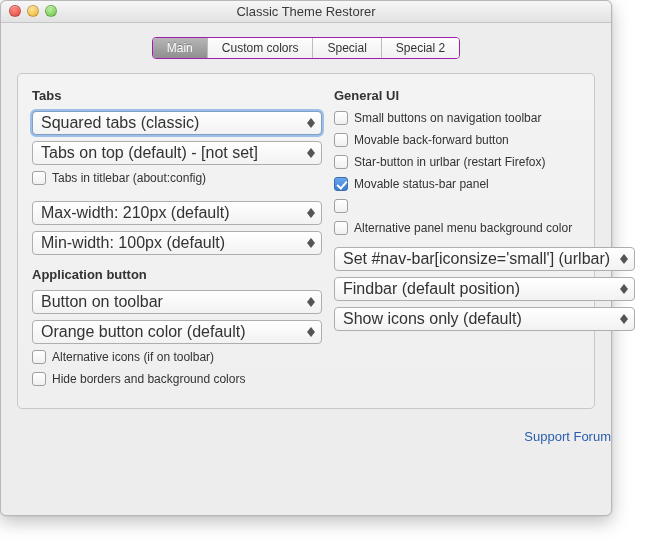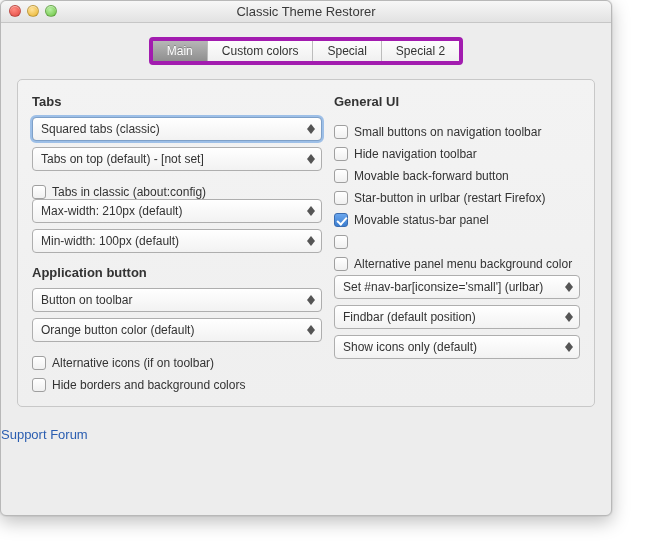--- a/index.html
+++ b/index.html
@@ -5,39 +5,39 @@
 * { box-sizing: border-box; margin: 0; padding: 0; font-family: "Lucida Grande", "Helvetica Neue", Arial, sans-serif; }
 body { background: #fff; width: 649px; height: 541px; overflow: hidden; }
 .window { width: 612px; height: 516px; background: #ededed; border: 1px solid #b8b8b8; border-radius: 6px; box-shadow: 0 6px 18px rgba(0,0,0,0.25), 0 0 0 1px rgba(0,0,0,0.05); position: relative; }
 .titlebar { height: 22px; background: linear-gradient(#f7f7f7,#e2e2e2); border-bottom: 1px solid #c6c6c6; border-radius: 6px 6px 0 0; position: relative; text-align: center; font-size: 13px; line-height: 22px; color: #3a3a3a; }
 .traffic { position: absolute; left: 8px; top: 4px; display: flex; gap: 6px; }
 .tl { width: 12px; height: 12px; border-radius: 50%; border: 0.5px solid rgba(0,0,0,0.2); box-shadow: inset 0 1px 0 rgba(255,255,255,0.4); }
 .red { background: radial-gradient(circle at 40% 35%, #ff8a80, #e24640); }
 .yellow { background: radial-gradient(circle at 40% 35%, #ffe29a, #e9b32a); }
 .green { background: radial-gradient(circle at 40% 35%, #b8f0a4, #6ac23e); }
 .tabbar { display: flex; justify-content: center; margin-top: 14px; }
-.tabstrip { display: flex; border: 4px solid #a21caf; border-radius: 4px; overflow: hidden; background: #fff; }
+.tabstrip { display: flex; border: 1px solid #a21caf; border-radius: 4px; overflow: hidden; background: #fff; }
 .tabbtn { padding: 3px 14px; font-size: 12px; color: #333; border-right: 1px solid #bcbcbc; background: linear-gradient(#fdfdfd,#f0f0f0); cursor: default; }
 .tabbtn:last-child { border-right: none; }
 .tabbtn.active { background: linear-gradient(#b6b6b6,#8f8f8f); color: #fff; text-shadow: 0 -1px 0 rgba(0,0,0,0.25); }
 .panel { margin: 14px 16px 0 16px; border: 1px solid #c8c8c8; border-radius: 5px; background: linear-gradient(#f3f3f3,#efefef); padding: 12px 14px 14px 14px; }
 .cols { display: flex; gap: 12px; }
 .col-left { width: 290px; flex: 0 0 290px; }
 .col-right { flex: 1; }
 .section-title { font-weight: bold; font-size: 13px; color: #333; margin-bottom: 8px; margin-top: 2px; }
 .sel { position: relative; width: 100%; height: 24px; margin-bottom: 6px; }
-.sel .box { width: 100%; height: 100%; background: linear-gradient(#ffffff,#f2f2f2); border: 1px solid #aeaeae; border-radius: 4px; font-size: 12px; color: #333; padding: 0 24px 0 8px; line-height: 22px; box-shadow: 0 1px 0 rgba(255,255,255,0.6) inset; overflow: hidden; white-space: nowrap; }
+.sel .box { width: 100%; height: 100%; background: linear-gradient(#ffffff,#f2f2f2); border: 1px solid #aeaeae; border-radius: 4px; font-size: 16px; color: #333; padding: 0 24px 0 8px; line-height: 22px; box-shadow: 0 1px 0 rgba(255,255,255,0.6) inset; overflow: hidden; white-space: nowrap; }
 .sel.focus .box { outline: 3px solid rgba(88,149,222,0.55); outline-offset: -1px; }
 .stepper { position: absolute; right: 4px; top: 3px; width: 14px; height: 18px; display: flex; flex-direction: column; justify-content: center; align-items: center; pointer-events: none; }
 .stepper svg { display: block; }
-.chk { display: flex; align-items: flex-end; height: 22px; font-size: 12px; color: #333; gap: 6px; }
+.chk { display: flex; align-items: flex-start; height: 22px; font-size: 12px; color: #333; gap: 6px; }
 .chkbox { width: 14px; height: 14px; border: 1px solid #9f9f9f; border-radius: 3px; background: linear-gradient(#fff,#f0f0f0); position: relative; flex: 0 0 14px; }
 .chkbox.checked { background: linear-gradient(#6aa6ee,#3b7ed0); border-color: #3a6cb0; }
 .chkbox.checked::after { content: ""; position: absolute; left: 2px; top: 3px; width: 8px; height: 4px; border-left: 2px solid #fff; border-bottom: 2px solid #fff; transform: rotate(-48deg); }
-.footer { text-align: left; margin-top: 20px; font-size: 13px; }
+.footer { text-align: right; margin-top: 20px; font-size: 13px; }
 .footer a { color: #2a5db0; text-decoration: none; }
 </style>
 </head>
 <body>
 
 <div class="window">
   <div class="titlebar">
     <div class="traffic">
       <div class="tl red"></div>
       <div class="tl yellow"></div>
@@ -79,24 +79,24 @@
                 <path d="M0 5 L4 0 L8 5 Z" fill="#555"></path>
               </svg>
               <svg width="8" height="5">
                 <path d="M0 0 L4 5 L8 0 Z" fill="#555"></path>
               </svg>
             </div>
         </div>
 
         <div class="chk">
           <div class="chkbox"></div>
-          <span>Tabs in classic (about:config)</span>
-        </div>
-
-        <div class="sel" style="margin-top:0;">
+          <span>Tabs in titlebar (about:config)</span>
+        </div>
+
+        <div class="sel" style="margin-top:8px;">
           <div class="box">Max-width: 210px (default)</div>
           <div class="stepper">
               <svg width="8" height="5">
                 <path d="M0 5 L4 0 L8 5 Z" fill="#555"></path>
               </svg>
               <svg width="8" height="5">
                 <path d="M0 0 L4 5 L8 0 Z" fill="#555"></path>
               </svg>
             </div>
         </div>
@@ -154,24 +154,20 @@
       <div class="col-right">
         <div class="section-title">General UI</div>
 
         <div id="general-checks">
             <div class="chk">
               <div class="chkbox"></div>
               <span>Small buttons on navigation toolbar</span>
             </div>
             <div class="chk">
               <div class="chkbox"></div>
-              <span>Hide navigation toolbar</span>
-            </div>
-            <div class="chk">
-              <div class="chkbox"></div>
               <span>Movable back-forward button</span>
             </div>
             <div class="chk">
               <div class="chkbox"></div>
               <span>Star-button in urlbar (restart Firefox)</span>
             </div>
             <div class="chk">
               <div class="chkbox checked"></div>
               <span>Movable status-bar panel</span>
             </div>

